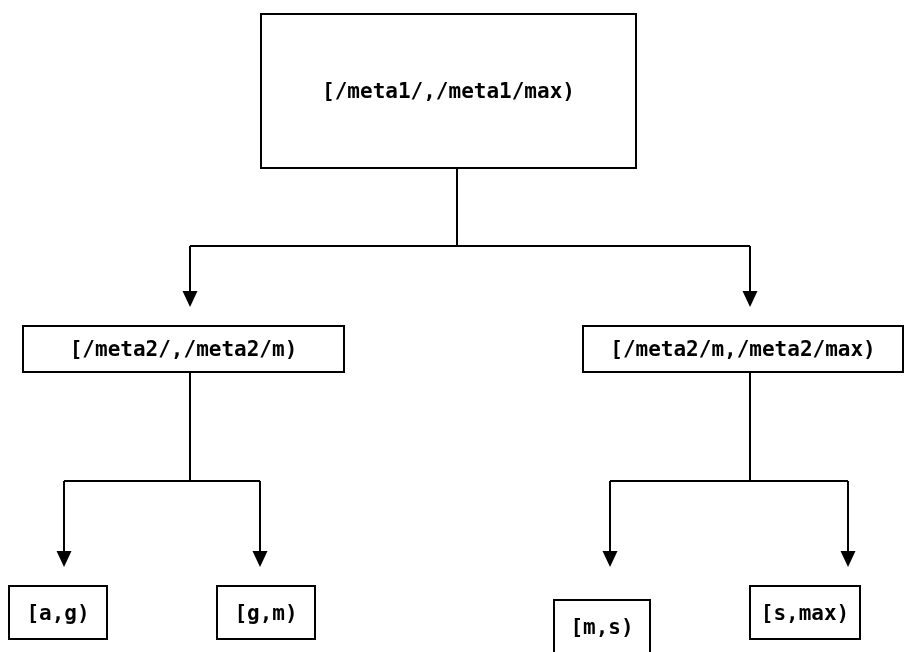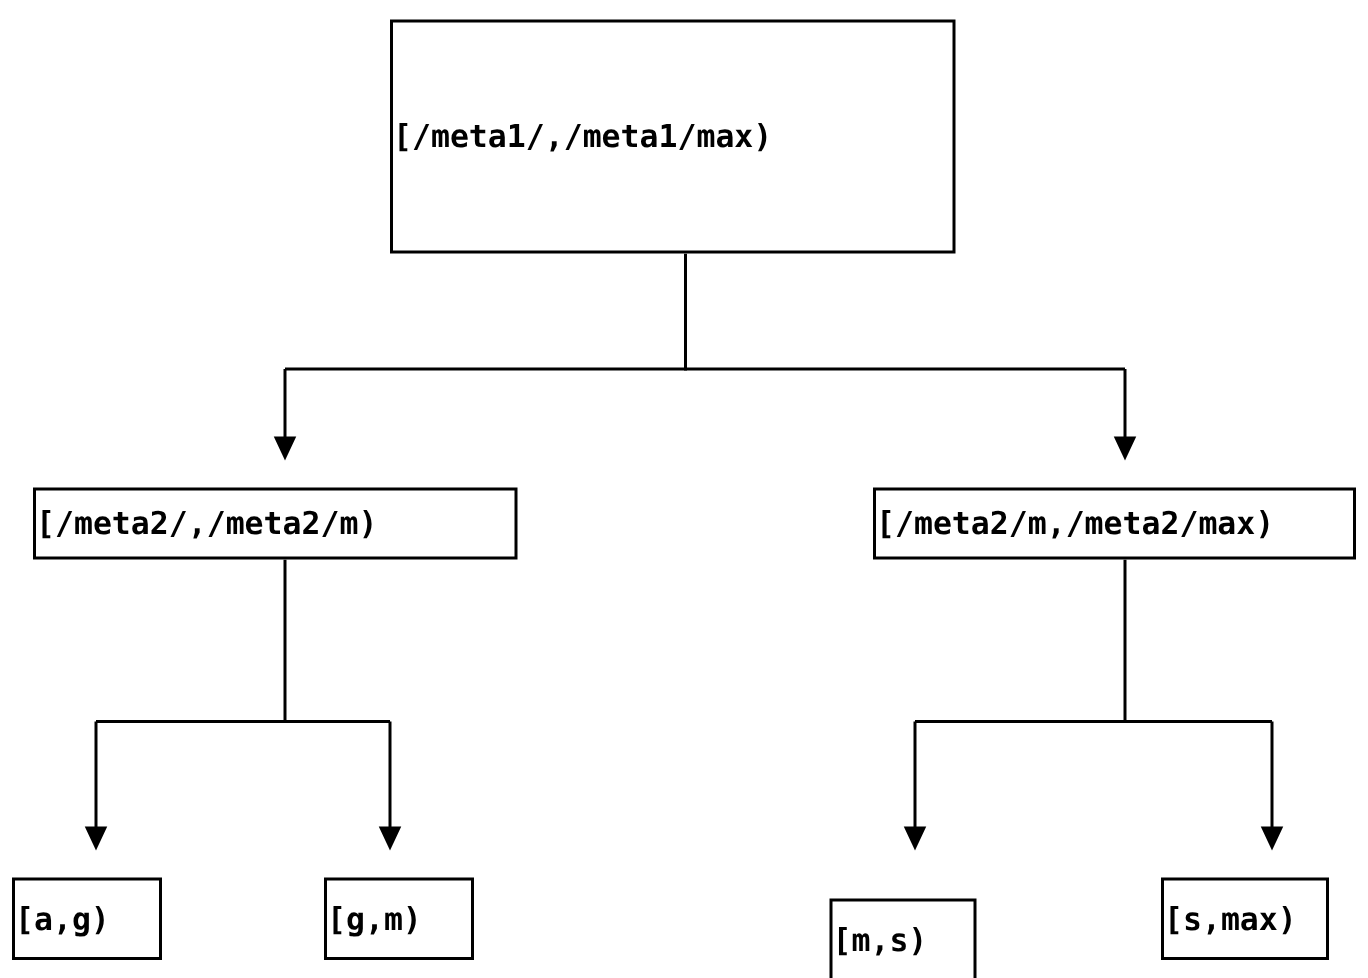--- a/index.html
+++ b/index.html
@@ -31,32 +31,33 @@
     fill: #000000;
     stroke: none;
   }
   .node {
     position: absolute;
     box-sizing: border-box;
     border: 2px solid #000000;
     background: #ffffff;
     display: flex;
     align-items: center;
+    justify-content: center;
     color: #000000;
     font-weight: bold;
     font-size: 21px;
     white-space: nowrap;
   }
   .node-root  { left: 260px; top: 13px;  width: 377px; height: 156px; }
   .node-left  { left: 22px;  top: 325px; width: 323px; height: 48px; }
   .node-right { left: 582px; top: 325px; width: 322px; height: 48px; }
   .node-ag    { left: 8px;   top: 585px; width: 100px; height: 55px; }
   .node-gm    { left: 216px; top: 585px; width: 100px; height: 55px; }
   .node-ms    { left: 553px; top: 599px; width: 98px;  height: 55px; }
-  .node-smax  { left: 774px; top: 585px; width: 112px; height: 55px; }
+  .node-smax  { left: 749px; top: 585px; width: 112px; height: 55px; }
 </style>
 </head>
 <body>
 
 <div class="canvas">
 
   <svg class="edges" viewBox="0 0 912 652" xmlns="http://www.w3.org/2000/svg">
 
     <g>
       <path d="M457,169 L457,247"></path>

